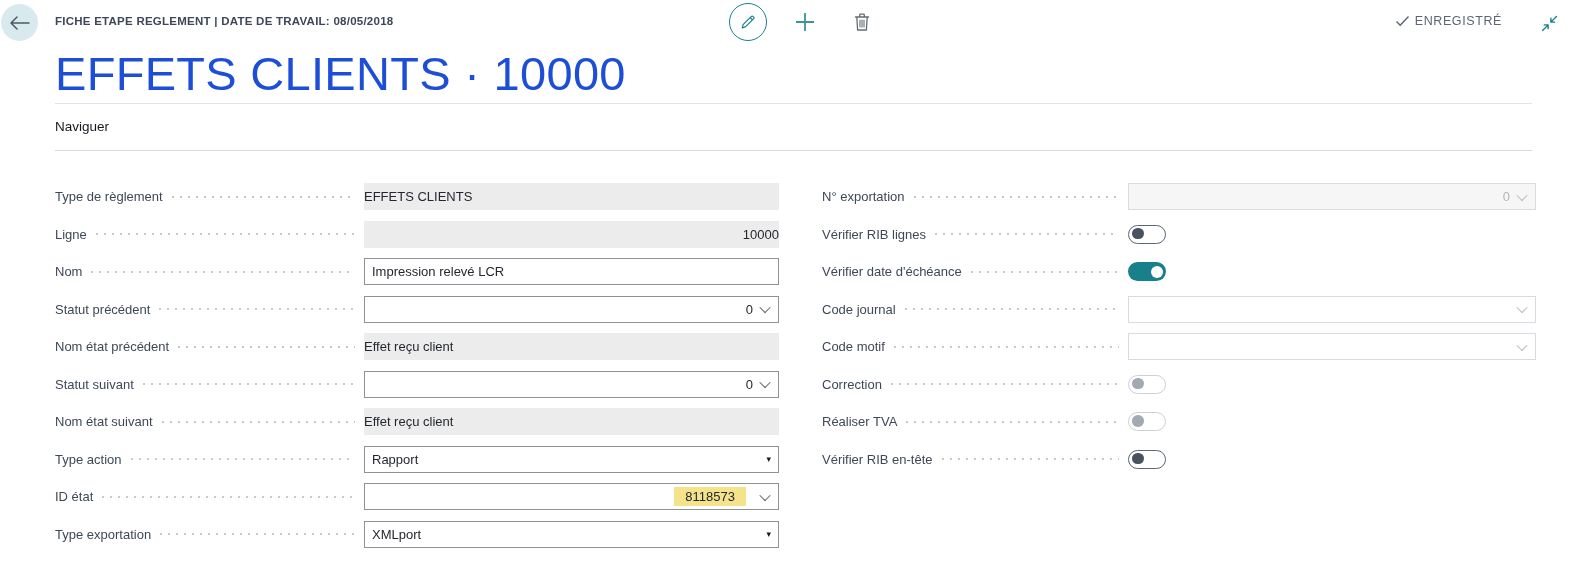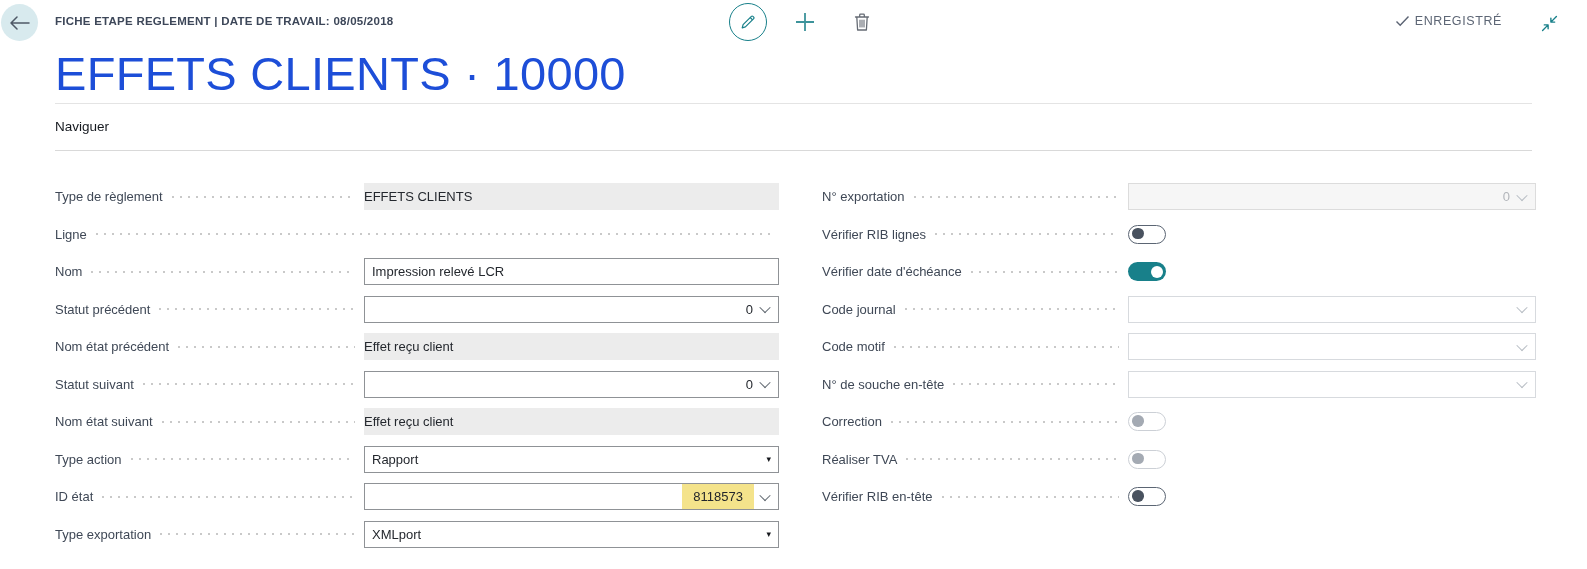--- a/index.html
+++ b/index.html
@@ -53,22 +53,22 @@
               font-family:inherit; font-size:13px; color:#24282e; outline:none; }
   .selectbox { border:1px solid #8f9296; background:#fff; padding:8px 7px;
                justify-content:space-between; cursor:pointer; }
   .tri { font-size:9px; color:#15181d; line-height:1; }
   .combo { border:1px solid #8f9296; background:#fff; padding:0 4px 0 7px;
            justify-content:flex-end; cursor:pointer; }
   .combo.muted { border-color:#d7dade; }
   .combo.dis { background:#f6f6f6; border-color:#dcdcdc; cursor:default; }
   .comboval { padding-right:3px; }
   .dis .comboval { color:#b2b5ba; }
-  .comboval.hl { background:#f4e38b; height:25px; display:flex; align-items:center;
-                 padding:8px 11px; margin-right:2px; color:#23262b; }
+  .comboval.hl { background:#f4e38b; height:19px; display:flex; align-items:center;
+                 padding:8px 11px; margin-right:10px; color:#23262b; }
   .chevwrap { width:18px; display:flex; justify-content:center; align-items:center; }
   .chev { width:8px; height:8px; border-left:1.6px solid #606770;
           border-bottom:1.6px solid #606770; transform:rotate(-45deg) translate(1px,-1px); }
   .muted .chev, .dis .chev { border-color:#b7bdc4; }
 
   .toggle { position:relative; width:38px; height:19px; border-radius:10px; flex:none;
             cursor:pointer; }
   .toggle.off { border:1.5px solid #5b6573; background:#fff; }
   .toggle.off .knob { position:absolute; left:3px; top:2.2px; width:11.5px; height:11.5px;
                       border-radius:50%; background:#49525f; }
@@ -133,20 +133,23 @@
       <div class="row">
         <span class="lbl">Type de règlement</span>
         <span class="leader"></span>
         <span class="ctl">
           <div class="box gray">EFFETS CLIENTS</div>
         </span>
       </div>
       <div class="row">
         <span class="lbl">Ligne</span>
         <span class="leader"></span>
+        <span class="ctl">
+          <div class="box gray right">10000</div>
+        </span>
       </div>
       <div class="row">
         <span class="lbl">Nom</span>
         <span class="leader"></span>
         <span class="ctl">
           <input class="box" type="text" value="Impression relevé LCR" style="">
         </span>
       </div>
       <div class="row">
         <span class="lbl">Statut précédent</span>
@@ -266,31 +269,20 @@
         <span class="leader"></span>
         <span class="ctl">
           <div class="box combo muted">
             <span class="chevwrap">
               <i class="chev"></i>
             </span>
           </div>
         </span>
       </div>
       <div class="row">
-        <span class="lbl">N° de souche en-tête</span>
-        <span class="leader"></span>
-        <span class="ctl">
-          <div class="box combo muted">
-            <span class="chevwrap">
-              <i class="chev"></i>
-            </span>
-          </div>
-        </span>
-      </div>
-      <div class="row">
         <span class="lbl">Correction</span>
         <span class="leader"></span>
         <span class="ctl">
           <div class="toggle off dis">
             <span class="knob"></span>
           </div>
         </span>
       </div>
       <div class="row">
         <span class="lbl">Réaliser TVA</span>

